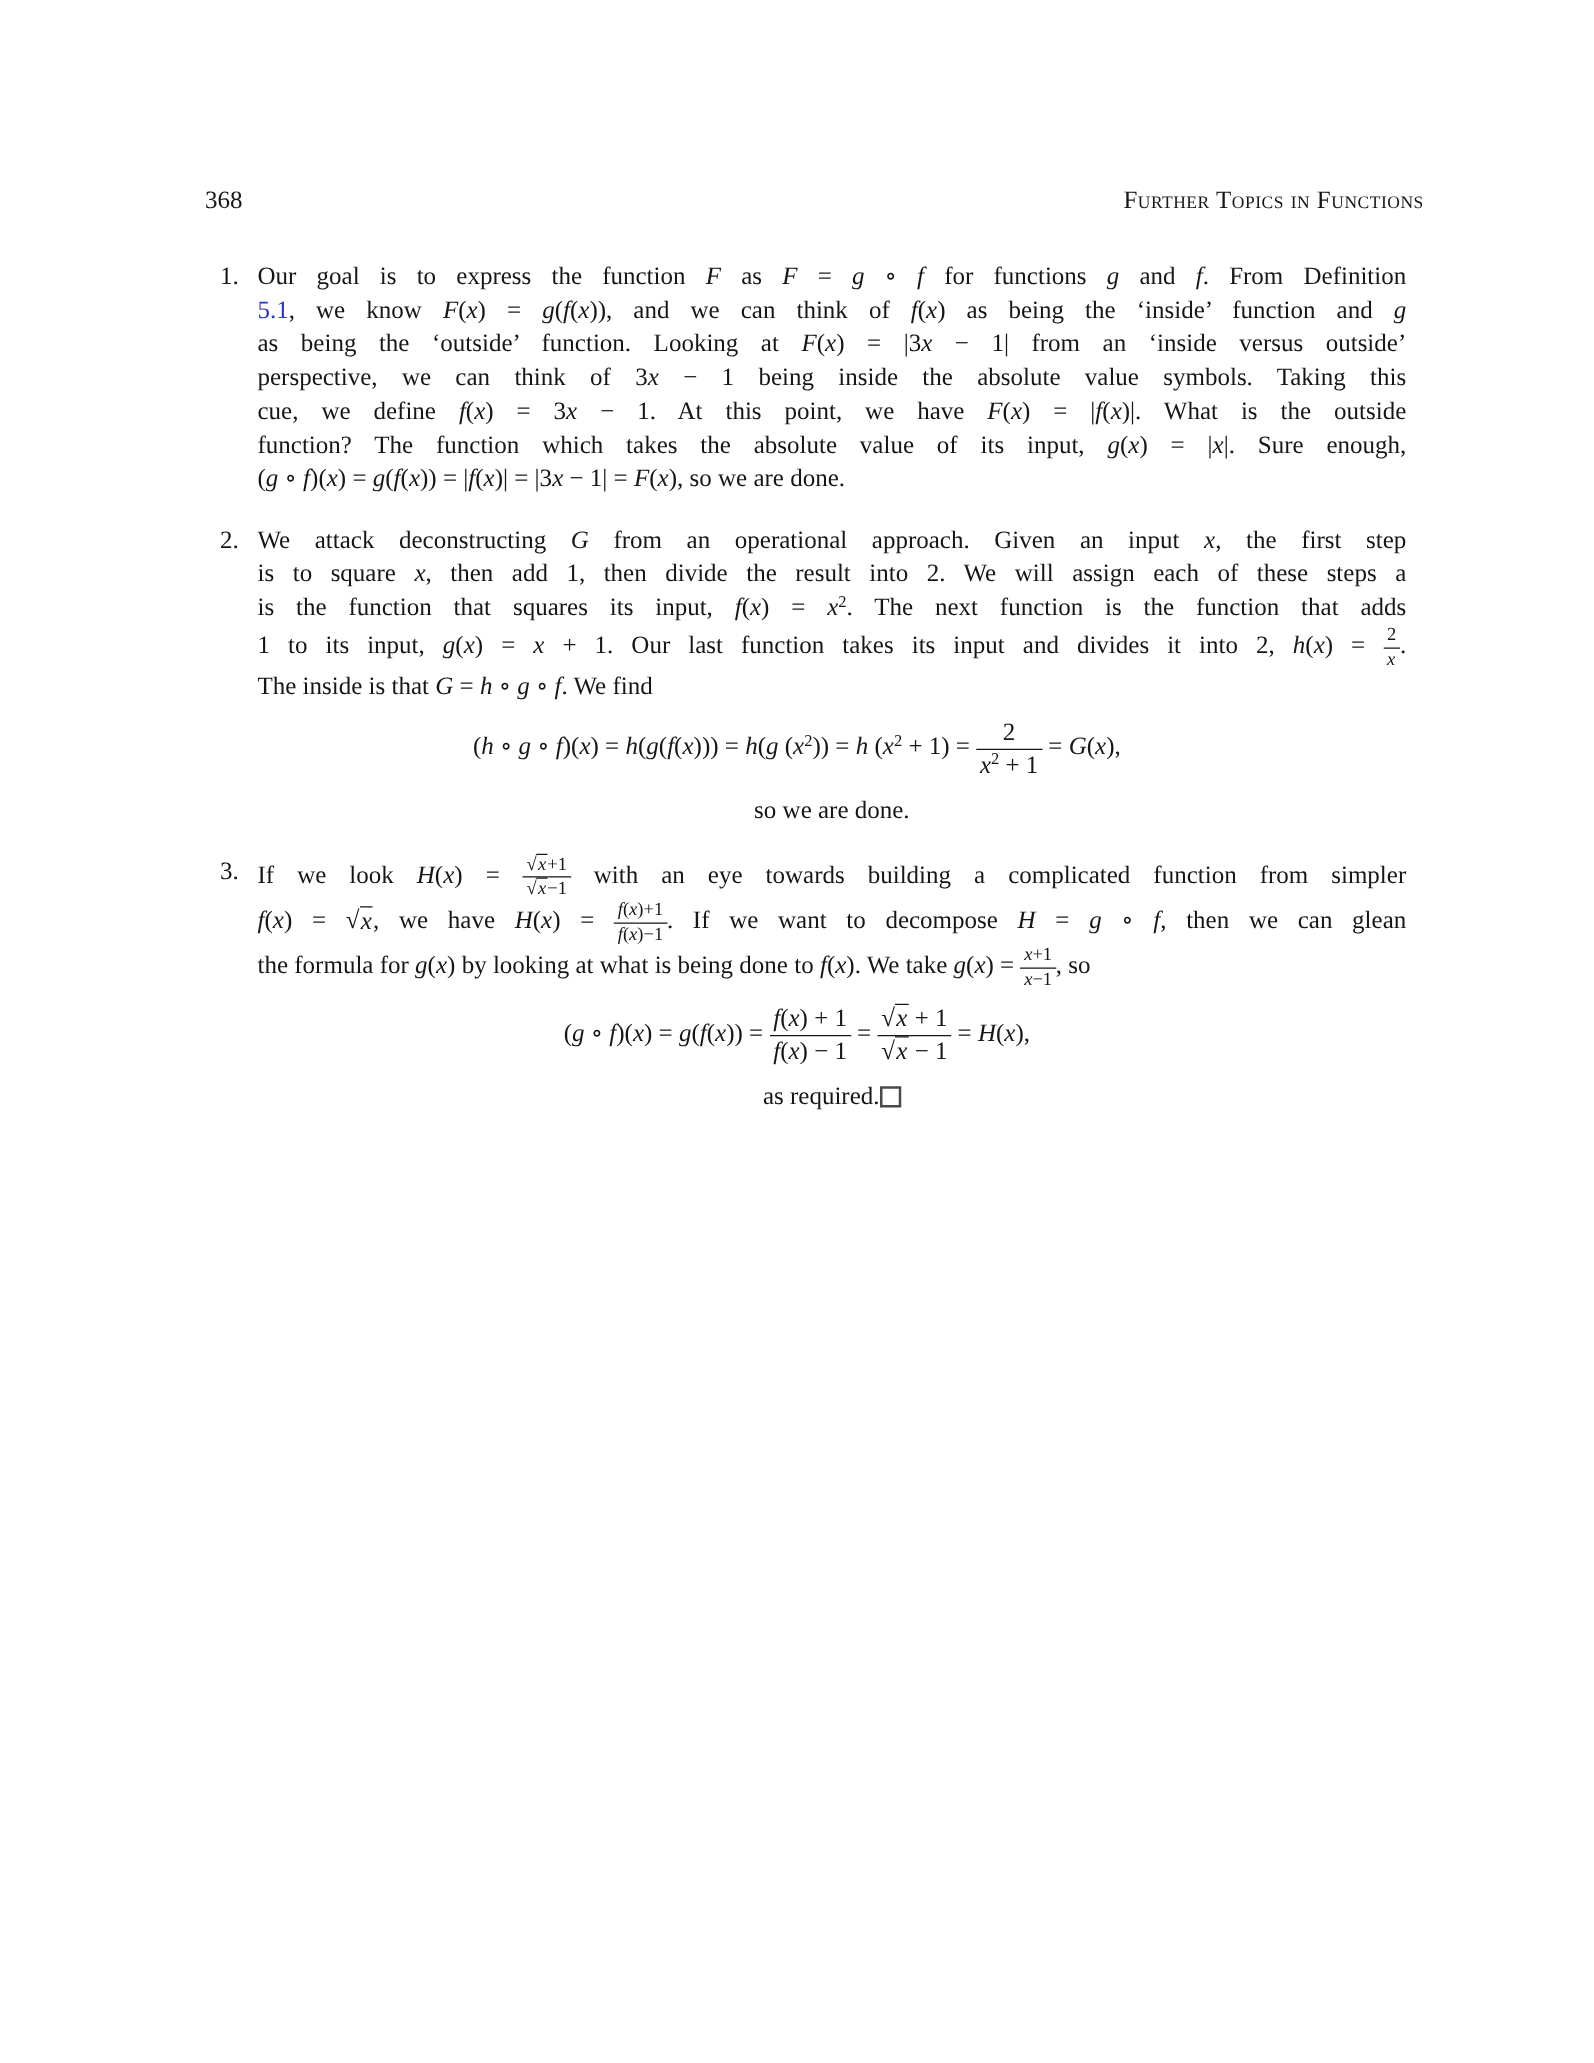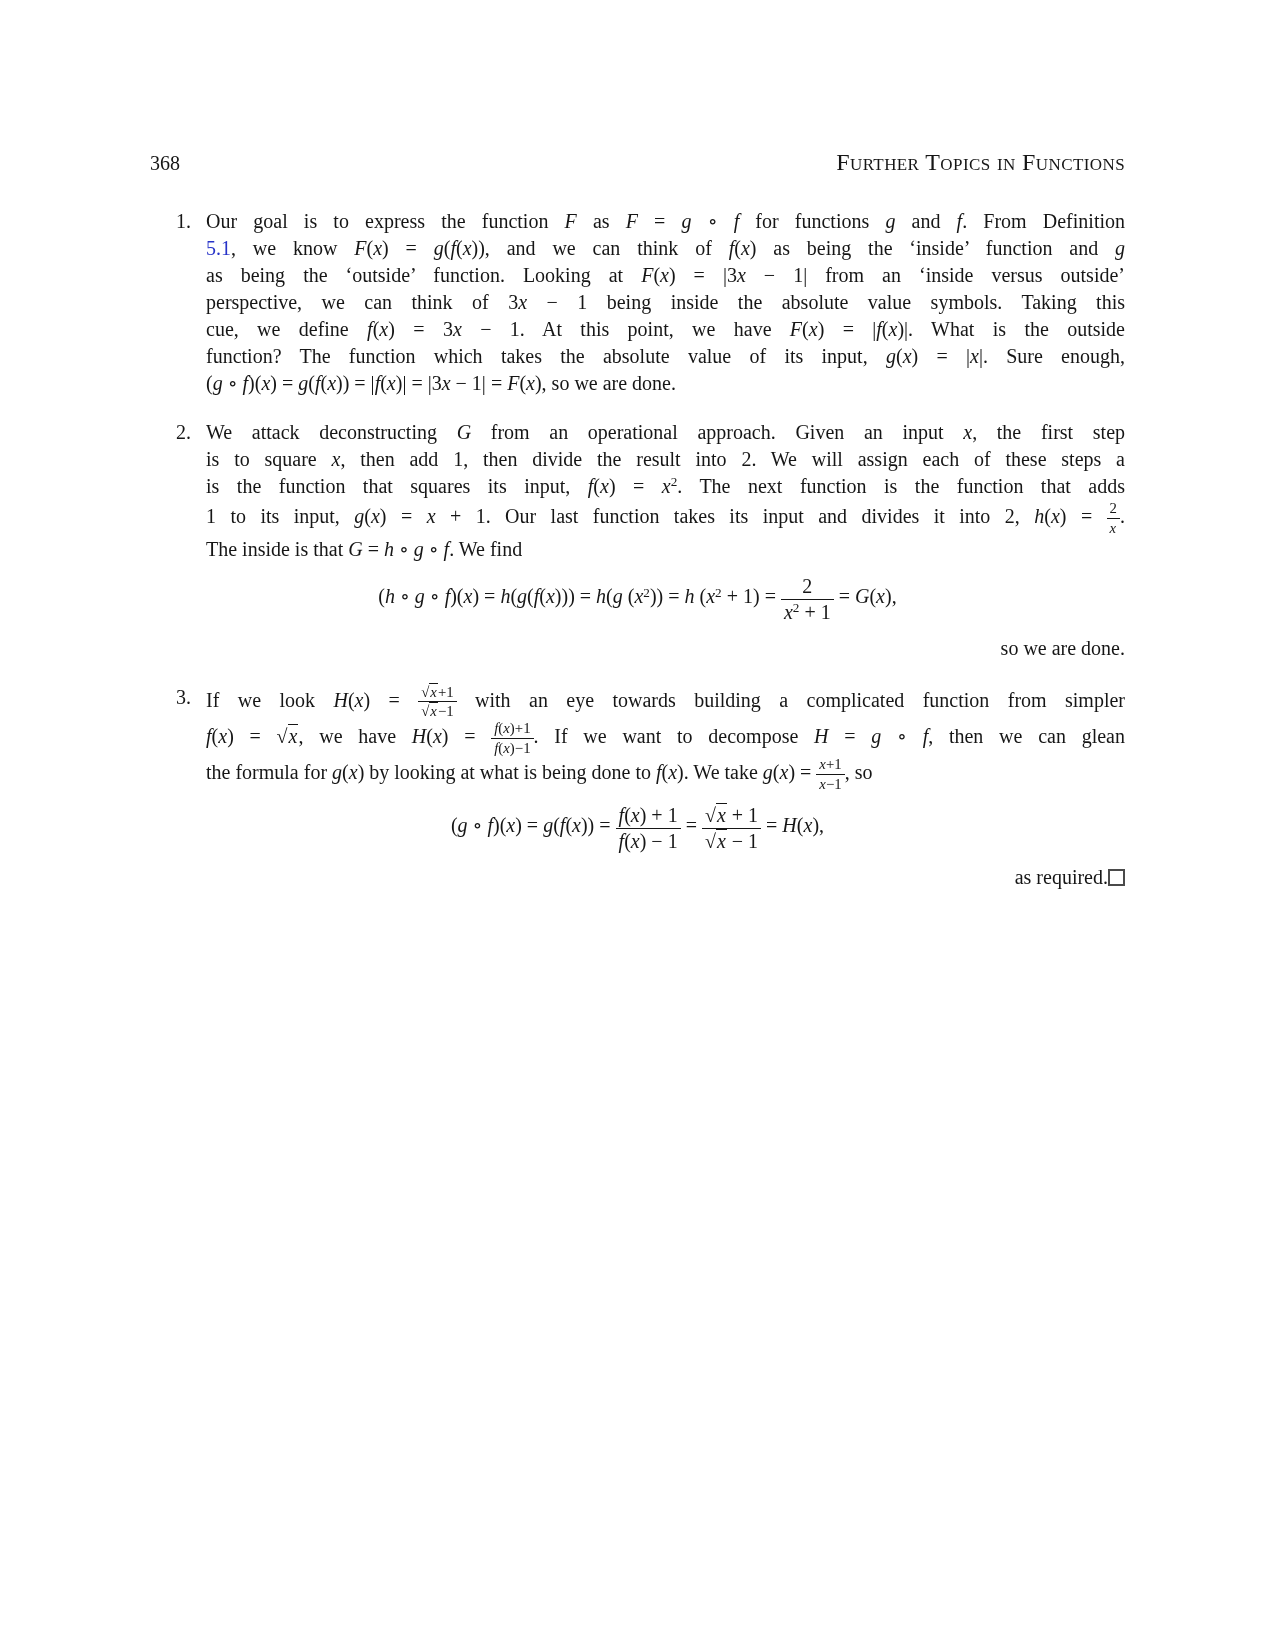--- a/index.html
+++ b/index.html
@@ -2,45 +2,45 @@
 <html><head>
 <meta charset="utf-8">
 <style>
   html,body { margin:0; padding:0; }
   body {
     width:1275px; height:1650px; background:#ffffff; overflow:hidden;
     font-family:"Liberation Serif","DejaVu Serif",serif;
     color:#161616; font-size:20px; position:relative;
   }
   .running-head {
-    position:absolute; top:149px; left:150px; width:975px;
+    position:absolute; top:149px; left:164px; width:975px;
     display:flex; justify-content:space-between; align-items:baseline;
   }
   .page-num { font-size:20px; }
-  .head-title { font-variant-caps:small-caps; font-size:24px; letter-spacing:0.4px; }
+  .head-title { font-variant-caps:small-caps; font-size:20px; letter-spacing:0.4px; }
   .content { position:absolute; top:208px; left:150px; width:975px; }
   .item { position:relative; padding-left:56px; margin-top:22px; }
   .item:first-child { margin-top:0; }
   .item-label { position:absolute; left:26px; top:0; line-height:27px; }
   .line { line-height:27px; text-align:justify; text-align-last:justify; }
   .line.last { text-align-last:left; }
   .it { font-style:italic; }
   .rm { font-style:normal; }
   sup.sp { font-size:0.66em; vertical-align:0.5em; line-height:0; }
   .link { color:#2632c8; cursor:pointer; }
   .frac { display:inline-block; vertical-align:middle; text-align:center; }
   .line .frac { font-size:0.74em; }
   .frac .num { display:block; line-height:1.12; padding:0 3px 1px; border-bottom:1.4px solid currentColor; }
   .frac .den { display:block; line-height:1.12; padding:1px 3px 0; }
   .sqrt { white-space:nowrap; }
   .sqrt-rad { border-top:1.4px solid currentColor; padding:0 1px; }
   .display { margin:12px 0; text-align:center; line-height:1.25; }
   .display .frac { font-size:1em; }
   .cont { padding-left:56px; }
-  .cont-row { display:flex; justify-content:flex-end; align-items:flex-end; line-height:27px; }
+  .cont-row { display:flex; justify-content:center; align-items:flex-end; line-height:27px; }
   .qed { width:13px; height:13px; border:2px solid #4a4a4a; margin-bottom:5px; flex:0 0 auto; }
 </style>
 </head>
 <body>
 
 <div class="running-head">
   <span class="page-num">368</span>
   <span class="head-title">Further Topics in Functions</span>
 </div>
 

